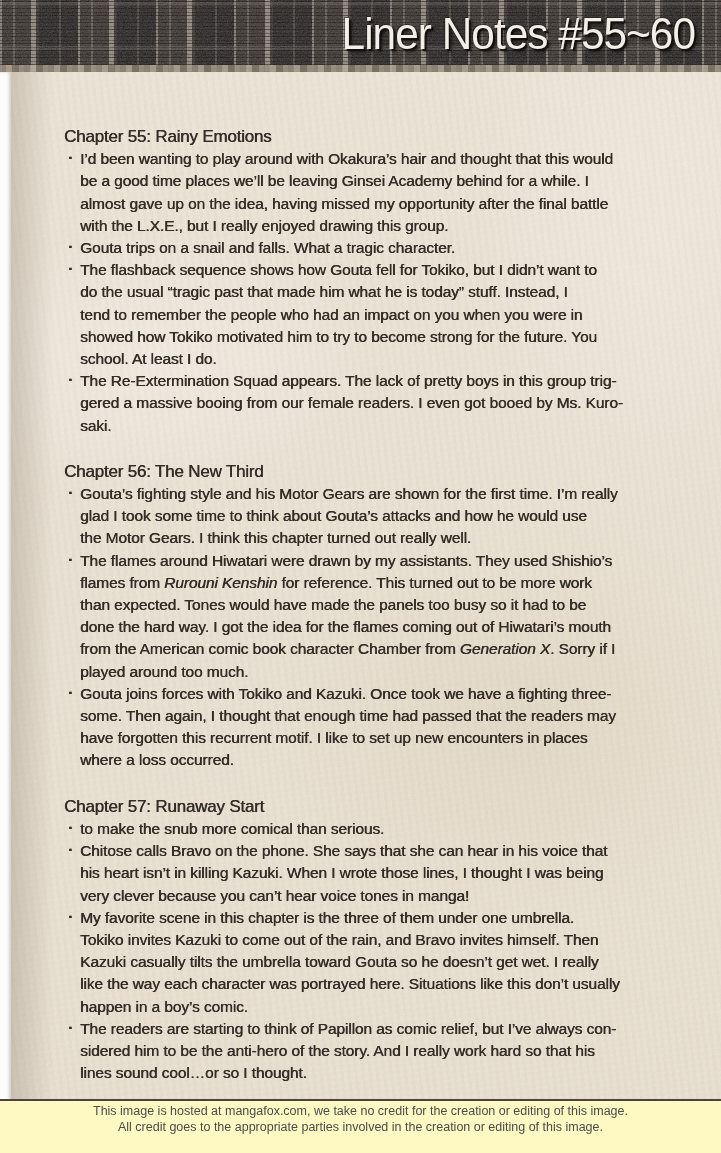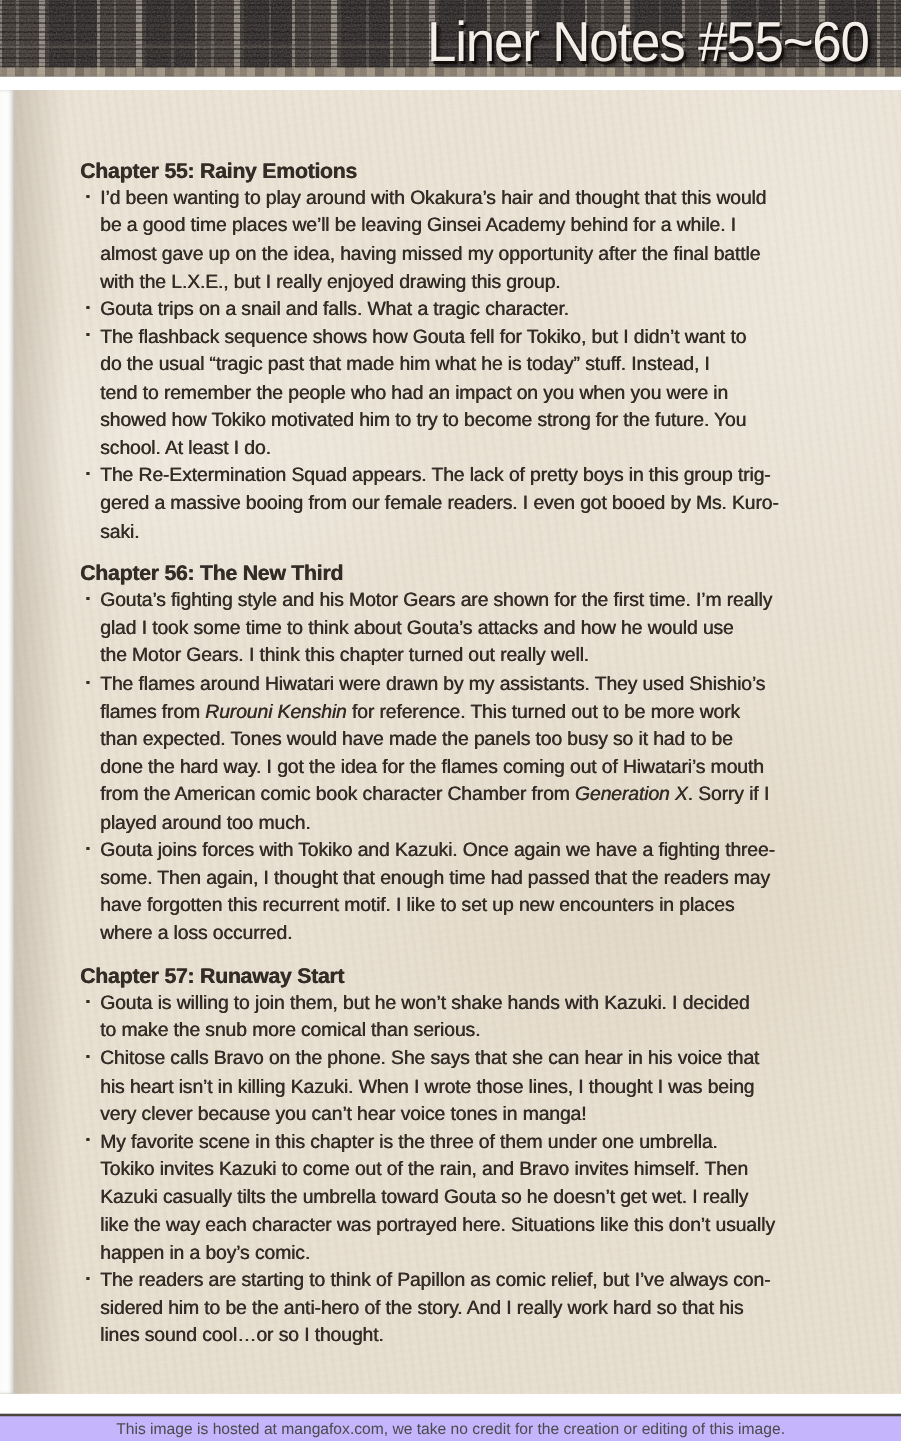--- a/index.html
+++ b/index.html
@@ -3,21 +3,21 @@
 <meta charset="utf-8">
 <style>
   html,body{margin:0;padding:0;}
   body{
     width:721px;height:1153px;position:relative;overflow:hidden;
     background:#ffffff;
     font-family:"Liberation Sans", sans-serif;
   }
   
   .banner{
-    position:absolute;top:0;left:0;right:0;height:61px;
+    position:absolute;top:0;left:0;right:0;height:72px;
     background-color:#2a2421;
     background-image:
       repeating-linear-gradient(0deg,
         rgba(8,6,5,0.55) 0 1.5px, transparent 1.5px 3.5px,
         rgba(0,0,0,0.35) 3.5px 4.5px, transparent 4.5px 7px),
       repeating-linear-gradient(0deg,
         transparent 0 22px, rgba(130,120,108,0.28) 22px 26px, transparent 26px 44px),
       repeating-linear-gradient(90deg,
         rgba(202,192,178,0.50) 0 2px, transparent 2px 13px,
         rgba(160,150,138,0.40) 13px 15px, transparent 15px 31px,
@@ -61,29 +61,29 @@
     background:linear-gradient(90deg, rgba(100,85,68,0.22), rgba(100,85,68,0));
     pointer-events:none;
   }
   
   .content{
     position:relative;margin-left:64px;padding-top:54px;width:645px;
     color:#342d27;font-size:15.5px;line-height:22.2px;
     letter-spacing:-0.1px;
     text-shadow:0.4px 0 0 currentColor;
   }
-  .section + .section{margin-top:11px;}
-  .heading{font-size:17px;font-weight:700;letter-spacing:-0.2px;}
+  .section + .section{margin-top:24px;}
+  .heading{font-size:17px;font-weight:400;letter-spacing:-0.2px;}
   .bullet{position:relative;padding-left:16px;}
   .bullet .dot{position:absolute;left:4px;top:-1px;font-weight:700;}
   .line{white-space:nowrap;}
   .line i{font-style:italic;}
   
   .footer{
-    position:absolute;left:0;right:0;bottom:0;height:22px;background:#c4b5fd;
+    position:absolute;left:0;right:0;bottom:0;height:54px;background:#fef9c3;
     border-top:2px solid #4a443d;
     text-align:center;padding-top:3px;box-sizing:border-box;
     color:#4b4b4b;font-size:12.5px;line-height:15.5px;
   }
 </style>
 </head>
 <body>
 
 <div class="banner">
   <svg class="banner-noise" xmlns="http://www.w3.org/2000/svg">
@@ -147,31 +147,30 @@
           <span class="dot">·</span>
           <div class="line"><span>The flames around Hiwatari were drawn by my assistants. They used Shishio’s</span></div>
           <div class="line"><span>flames from </span><i>Rurouni Kenshin</i><span> for reference. This turned out to be more work</span></div>
           <div class="line"><span>than expected. Tones would have made the panels too busy so it had to be</span></div>
           <div class="line"><span>done the hard way. I got the idea for the flames coming out of Hiwatari’s mouth</span></div>
           <div class="line"><span>from the American comic book character Chamber from </span><i>Generation X</i><span>. Sorry if I</span></div>
           <div class="line"><span>played around too much.</span></div>
         </div>
         <div class="bullet">
           <span class="dot">·</span>
-          <div class="line"><span>Gouta joins forces with Tokiko and Kazuki. Once again we have a fighting three-</span></div>
+          <div class="line"><span>Gouta joins forces with Tokiko and Kazuki. Once took we have a fighting three-</span></div>
           <div class="line"><span>some. Then again, I thought that enough time had passed that the readers may</span></div>
           <div class="line"><span>have forgotten this recurrent motif. I like to set up new encounters in places</span></div>
           <div class="line"><span>where a loss occurred.</span></div>
         </div>
       </div>
       <div class="section">
         <div class="heading">Chapter 57: Runaway Start</div>
         <div class="bullet">
           <span class="dot">·</span>
-          <div class="line"><span>Gouta is willing to join them, but he won’t shake hands with Kazuki. I decided</span></div>
           <div class="line"><span>to make the snub more comical than serious.</span></div>
         </div>
         <div class="bullet">
           <span class="dot">·</span>
           <div class="line"><span>Chitose calls Bravo on the phone. She says that she can hear in his voice that</span></div>
           <div class="line"><span>his heart isn’t in killing Kazuki. When I wrote those lines, I thought I was being</span></div>
           <div class="line"><span>very clever because you can’t hear voice tones in manga!</span></div>
         </div>
         <div class="bullet">
           <span class="dot">·</span>

